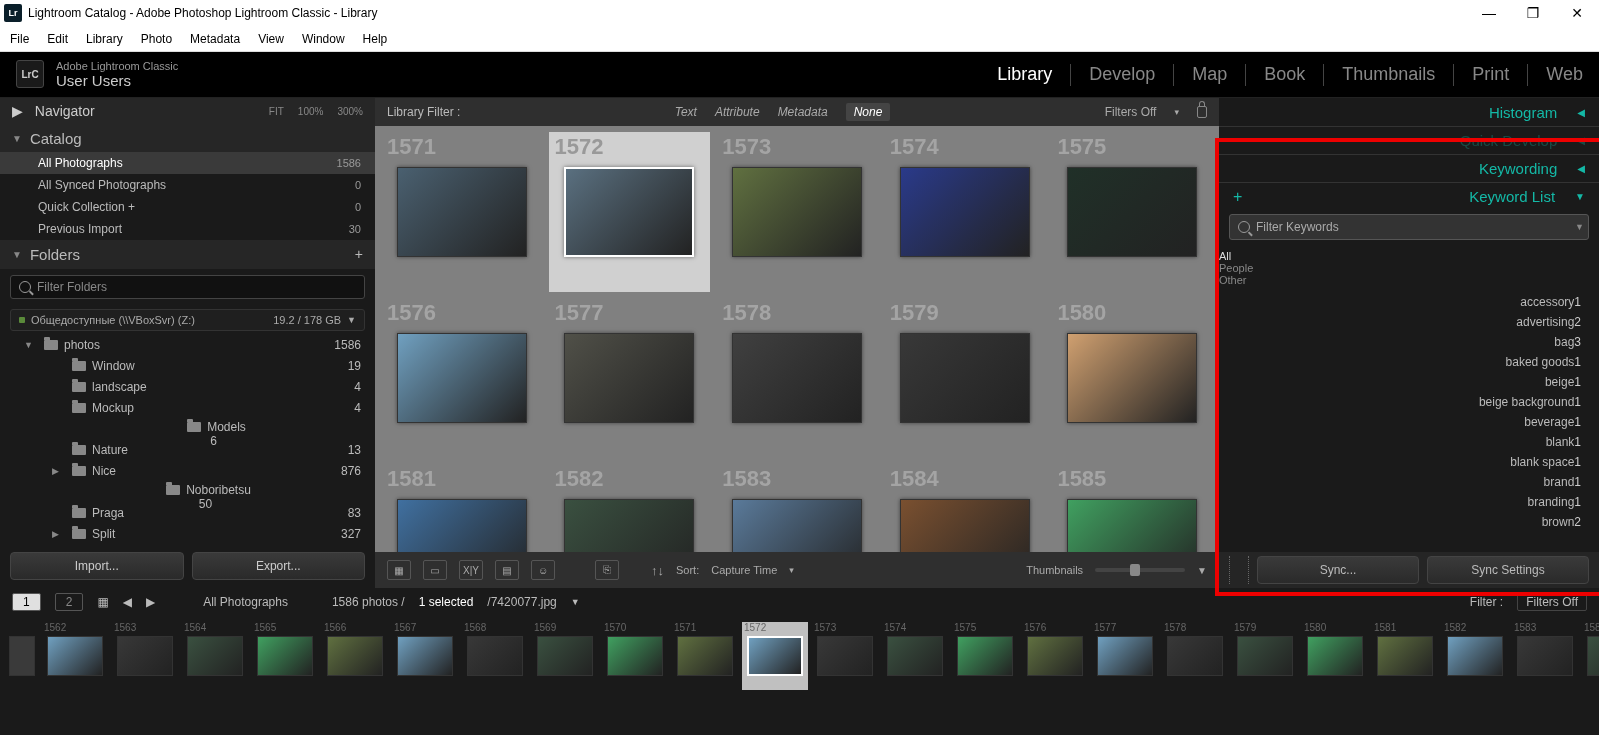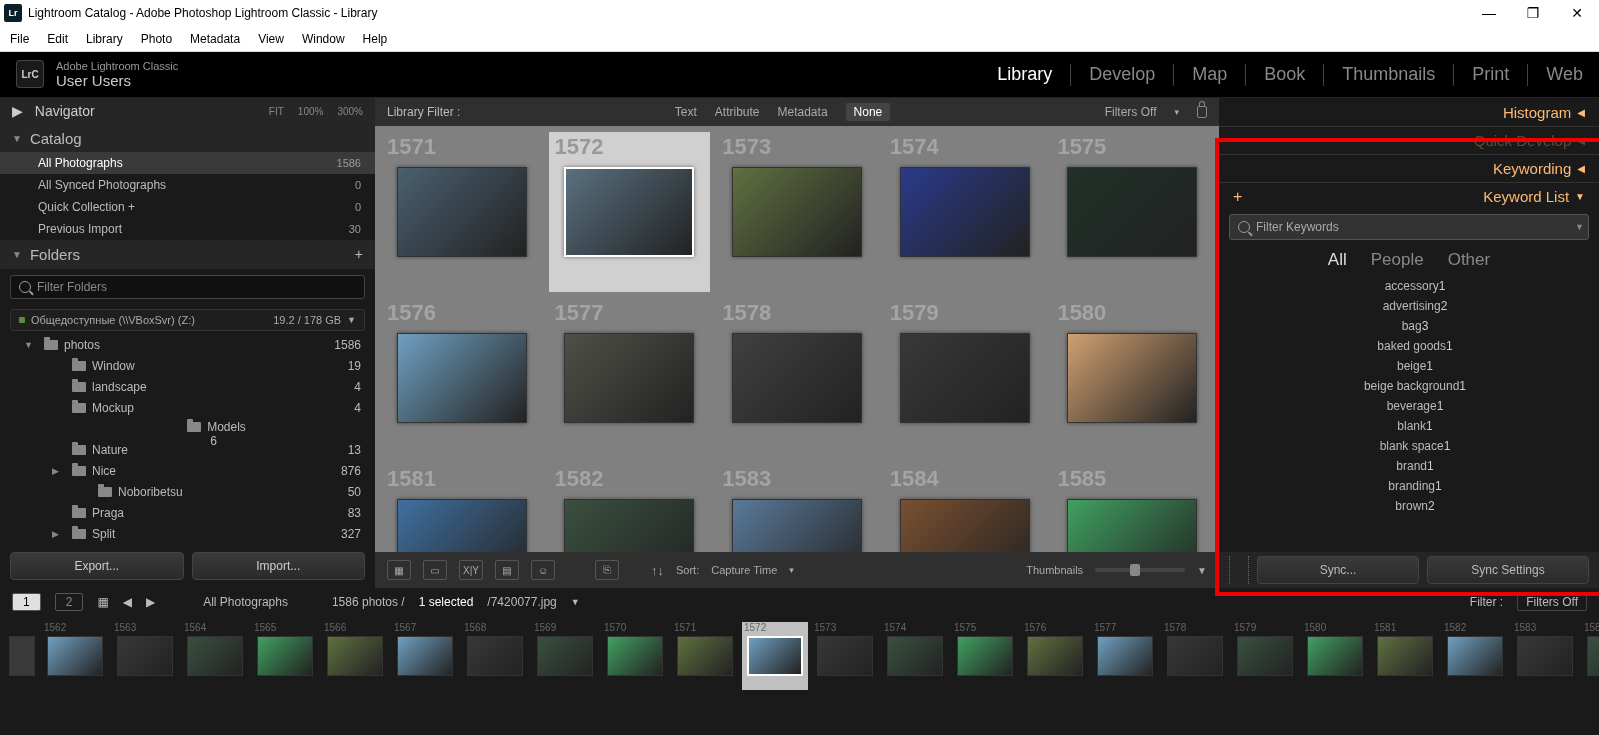--- a/index.html
+++ b/index.html
@@ -80,27 +80,27 @@
 .cell.sel .thumb { border:2px solid #fff; }
 
 
 .ctoolbar { height:36px; background:#2f2f2f; display:flex; align-items:center; padding:0 12px; gap:12px; font-size:11px; color:#aaa; }
 .ctoolbar .icn { width:24px; height:20px; border:1px solid #555; border-radius:2px; display:flex; align-items:center; justify-content:center; font-size:10px; cursor:pointer; }
 .ctoolbar .spacer { flex:1; }
 .thumbslider { width:90px; height:4px; background:#444; border-radius:2px; position:relative; }
 .thumbslider:after { content:''; position:absolute; top:-4px; left:35px; width:10px; height:12px; background:#888; border-radius:2px; }
 
 
-.rphdr-sm { height:28px; display:flex; align-items:center; justify-content:flex-end; padding:0 14px; color:#fdba74; font-size:15px; gap:6px; }
+.rphdr-sm { height:28px; display:flex; align-items:center; justify-content:flex-end; padding:0 14px; color:#14b8a6; font-size:15px; gap:20px; }
 .kwinput { margin:4px 10px; background:#333; border:1px solid #555; border-radius:3px; height:26px; display:flex; align-items:center; padding:0 8px; color:#aaa; gap:6px; font-size:12px; position:relative; }
 .kwinput .dd { position:absolute; right:4px; font-size:9px; color:#888; }
-.kwtabs { display:flex; justify-content:center; gap:24px; padding:6px 0; font-size:17px; }
+.kwtabs { display:flex; justify-content:center; padding:6px 0; font-size:11px;flex-direction:column; }
 .kwtabs span { color:#888; cursor:pointer; }
 .kwtabs span.active { color:#ddd; font-weight:500; }
-.kwitem { display:flex; align-items:center; padding:3px 18px 3px 30px; font-size:12px; color:#bbb; justify-content:center; height:20px; cursor:pointer; }
+.kwitem { display:flex; align-items:center; padding:3px 18px 3px 30px; font-size:12px; color:#bbb; justify-content:flex-end; height:20px; cursor:pointer; }
 .kwitem .cnt { color:#ccc; }
 .redhl { position:absolute; border:4px solid #e00; pointer-events:none; }
 
 .syncbtns { position:absolute; bottom:0; left:0; right:0; height:36px; display:flex; gap:8px; padding:4px 10px; background:#252525; }
 .syncbtns button { flex:1; background:linear-gradient(#3a3a3a,#2a2a2a); border:1px solid #444; border-radius:4px; color:#bbb; font-size:12px; cursor:pointer; }
 .syncleft { width:20px; flex:0 0 20px; border-left:1px dotted #666; border-right:1px dotted #666; }
 
 
 .statusbar { height:28px; background:#1a1a1a; display:flex; align-items:center; padding:0 12px; font-size:12px; color:#bbb; gap:14px; }
 .pagebox { border:1px solid #555; padding:1px 10px; border-radius:2px; color:#888; }
@@ -273,21 +273,21 @@
           <span class="cnt">13</span>
         </div>
         <div class="frow" style="padding-left: 66px;">
           <span class="fld">
             <span class="chev">▶</span>
             <span class="fld-icon"></span>
             <span>Nice</span>
           </span>
           <span class="cnt">876</span>
         </div>
-        <div class="frow" style="padding-left: 92px;">
+        <div class="frow" style="padding-left: 50px; flex-direction: column;">
           <span class="fld">
             <span class="chev"></span>
             <span class="fld-icon"></span>
             <span>Noboribetsu</span>
           </span>
           <span class="cnt">50</span>
         </div>
         <div class="frow" style="padding-left: 66px;">
           <span class="fld">
             <span class="chev"></span>
@@ -300,30 +300,30 @@
           <span class="fld">
             <span class="chev">▶</span>
             <span class="fld-icon"></span>
             <span>Split</span>
           </span>
           <span class="cnt">327</span>
         </div>
       </div>
     <div style="flex:1;"></div>
     <div class="leftbtns">
+      <button>Import...</button>
       <button>Export...</button>
-      <button>Import...</button>
     </div>
   </div>
 
   <div class="panel-center">
     <div class="filterbar">
       <span class="lbl">Library Filter :</span>
       <span class="spacer"></span>
-      <span id="filteropts" style="display:flex;gap:18px;align-items:center;">
+      <span id="filteropts" style="display:flex;gap:18px;align-items:center;font-style:italic;">
           <span class="opt">Text</span>
           <span class="opt">Attribute</span>
           <span class="opt">Metadata</span>
           <span class="optsel">None</span>
         </span>
       <span class="spacer"></span>
       <span>Filters Off</span>
       <span style="font-size:9px;">▾</span>
       <span class="lock-icon"></span>
     </div>

